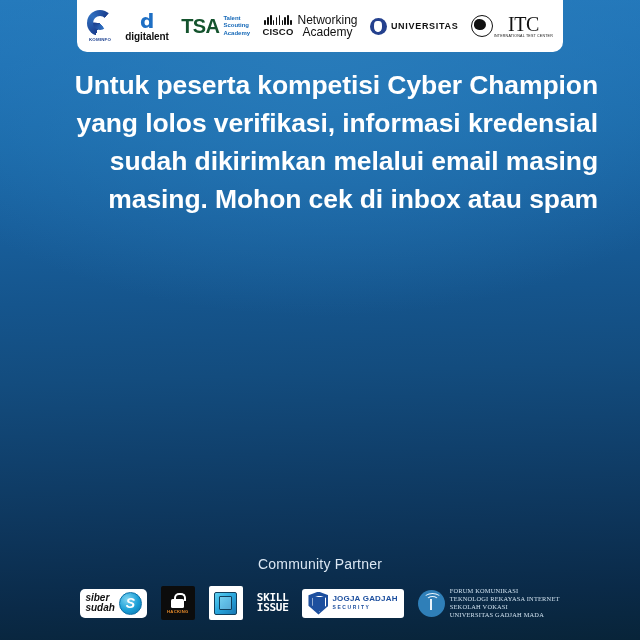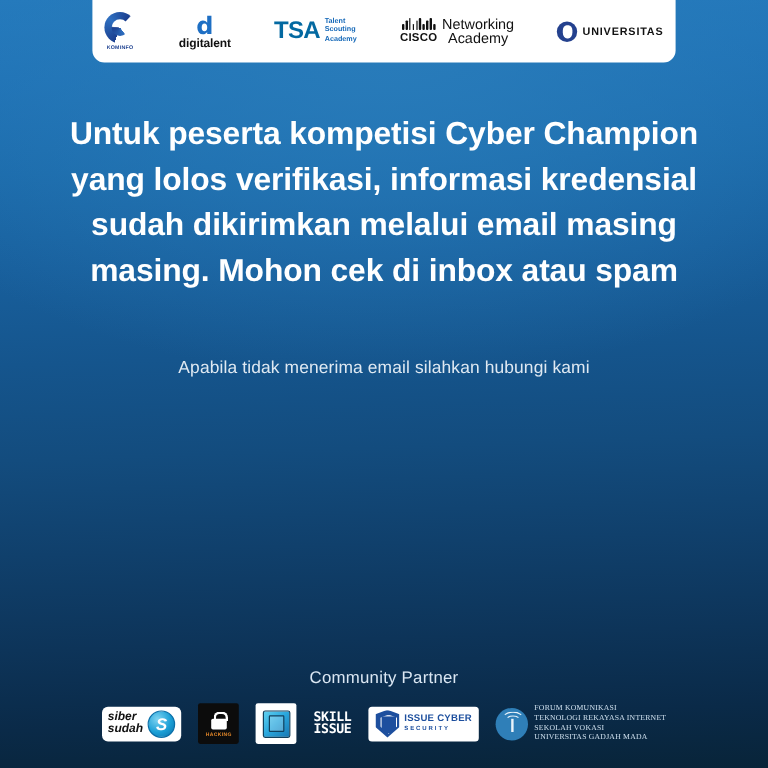--- a/index.html
+++ b/index.html
@@ -71,21 +71,21 @@
 
   
   .dtal { flex-direction: column; gap: 0px; }
   .dtal-mark {
     font-size: 20px; font-weight: bold; color: #1e6fc4;
     line-height: 20px; font-family: "DejaVu Sans", sans-serif;
   }
   .dtal-txt { font-size: 10px; font-weight: bold; color: #111; letter-spacing: -.1px; }
 
   
-  .tsa-main { font-size: 20px; font-weight: bold; color: #0369a1; letter-spacing: -.6px; }
+  .tsa-main { font-size: 20px; font-weight: bold; color: #14532d; letter-spacing: -.6px; }
   .tsa-sub {
     font-size: 6px; color: #1669b8; line-height: 7.2px;
     font-weight: bold; text-align: left;
   }
 
   
   .cisco-left { display: flex; flex-direction: column; align-items: center; gap: 1px; }
   .cisco-bars { display: flex; align-items: flex-end; gap: 1.3px; height: 10px; }
   .cisco-bars i { width: 1.6px; background: #111; display: block; border-radius: .8px; }
   .cisco-word { font-size: 9.5px; font-weight: bold; color: #111; letter-spacing: .2px; }
@@ -130,27 +130,27 @@
   }
   .title {
     margin-top: 125px;
     font-size: 35px;
     font-weight: bold;
     color: #f6d27a;
     letter-spacing: 1.2px;
     text-align: center;
   }
   .body-text {
-    margin-top: 40px;
+    margin-top: 14px;
     width: 556px;
     font-size: 26.5px;
     font-weight: bold;
     color: #ffffff;
     line-height: 38px;
-    text-align: center;
+    text-align: right;
     letter-spacing: -0.1px;
   }
   .subnote {
     margin-top: 55px;
     font-size: 14.5px;
     color: #dfe9f2;
     text-align: center;
     font-weight: 400;
     letter-spacing: .1px;
   }
@@ -327,26 +327,32 @@
         <div>Networking</div>
         <div>Academy</div>
       </div>
     </div>
 
     <div class="hlogo">
       <div class="ck-mark"></div>
       <div class="ck-txt">UNIVERSITAS</div>
     </div>
 
+    <div class="hlogo">
+      <div class="itc-globe"></div>
+      <div class="itc-right">
+        <div class="itc-letters">ITC</div>
+        <div class="itc-sub">INTERNATIONAL TEST CENTER</div>
+      </div>
+    </div>
 
   </div>
 
   <div class="content">
     <div class="body-text">Untuk peserta kompetisi Cyber Champion yang lolos verifikasi, informasi kredensial sudah dikirimkan melalui email masing masing. Mohon cek di inbox atau spam</div>
-    <div class="subnote">Apabila tidak menerima email silahkan hubungi kami</div>
   </div>
 
   <div class="cp-label">Community Partner</div>
 
   <div class="cp-row">
 
     <div class="cp-item">
       <div class="chip-white">
         <div class="os-txt">
           <div>siber</div>
@@ -376,21 +382,21 @@
       <div class="skill">
         <span>SKILL</span>
         <span>ISSUE</span>
       </div>
     </div>
 
     <div class="cp-item">
       <div class="jcs-chip">
         <div class="jcs-shield"></div>
         <div class="jcs-txt">
-          <div class="jcs-t1">ISSUE CYBER</div>
+          <div class="jcs-t1">JOGJA GADJAH</div>
           <div class="jcs-t2">SECURITY</div>
         </div>
       </div>
     </div>
 
     <div class="cp-item">
       <div class="ugm">
         <div class="ugm-mark">
           <div class="w2"></div>
             <div class="w1"></div>

